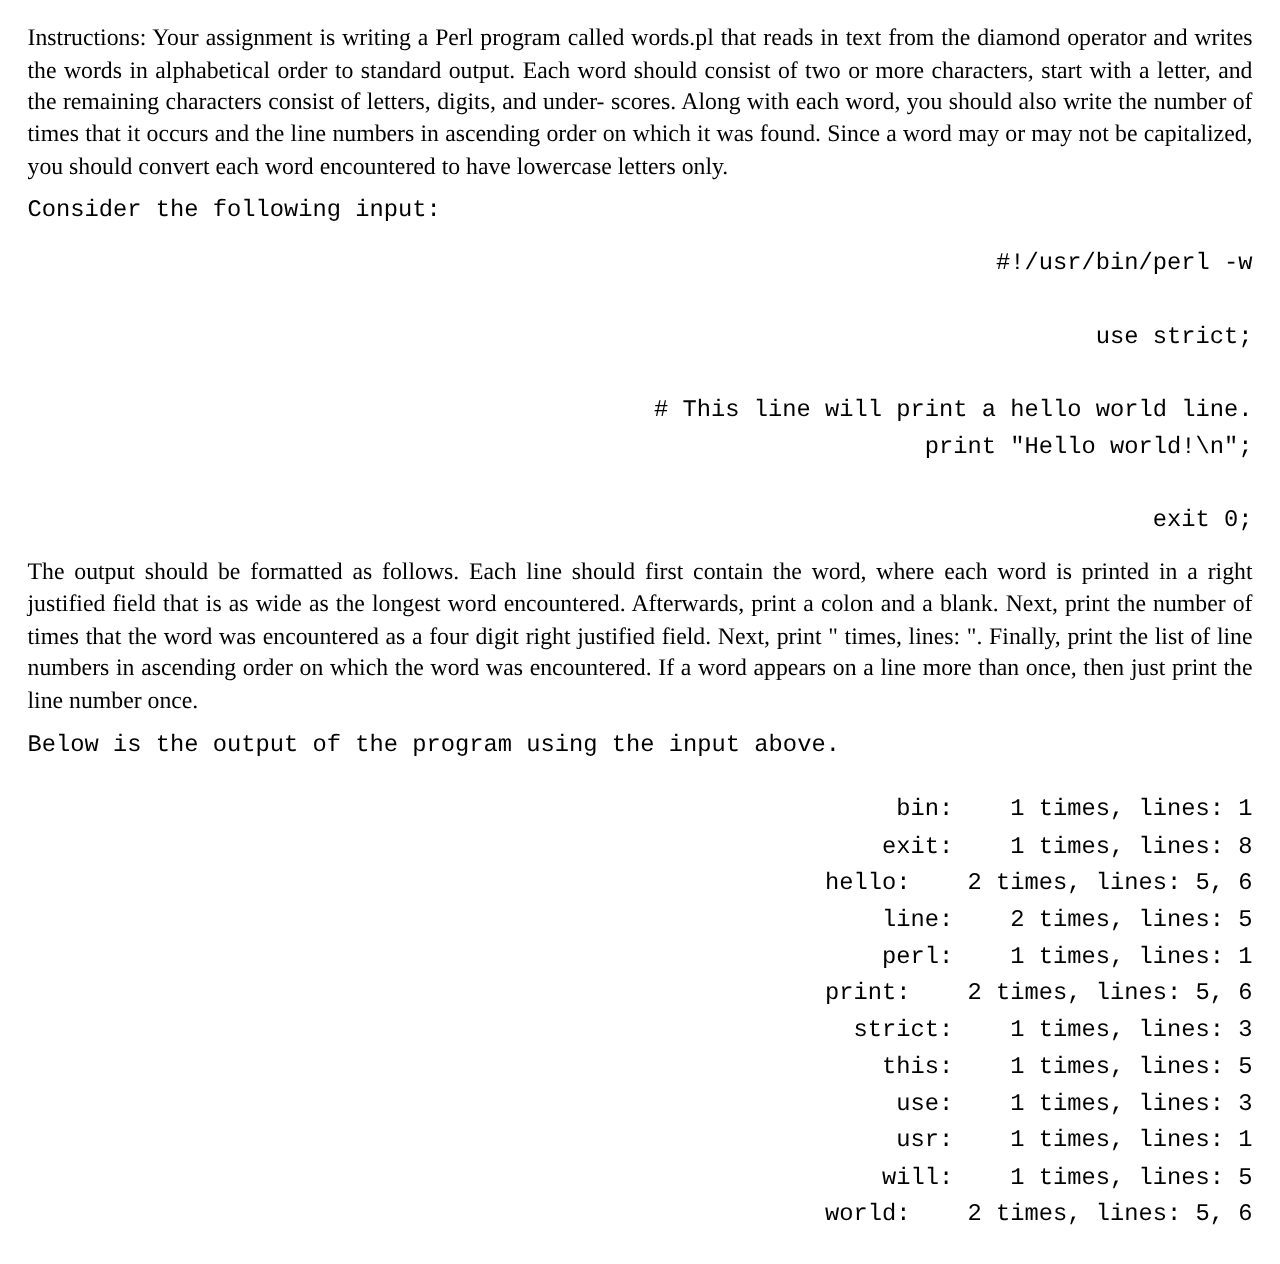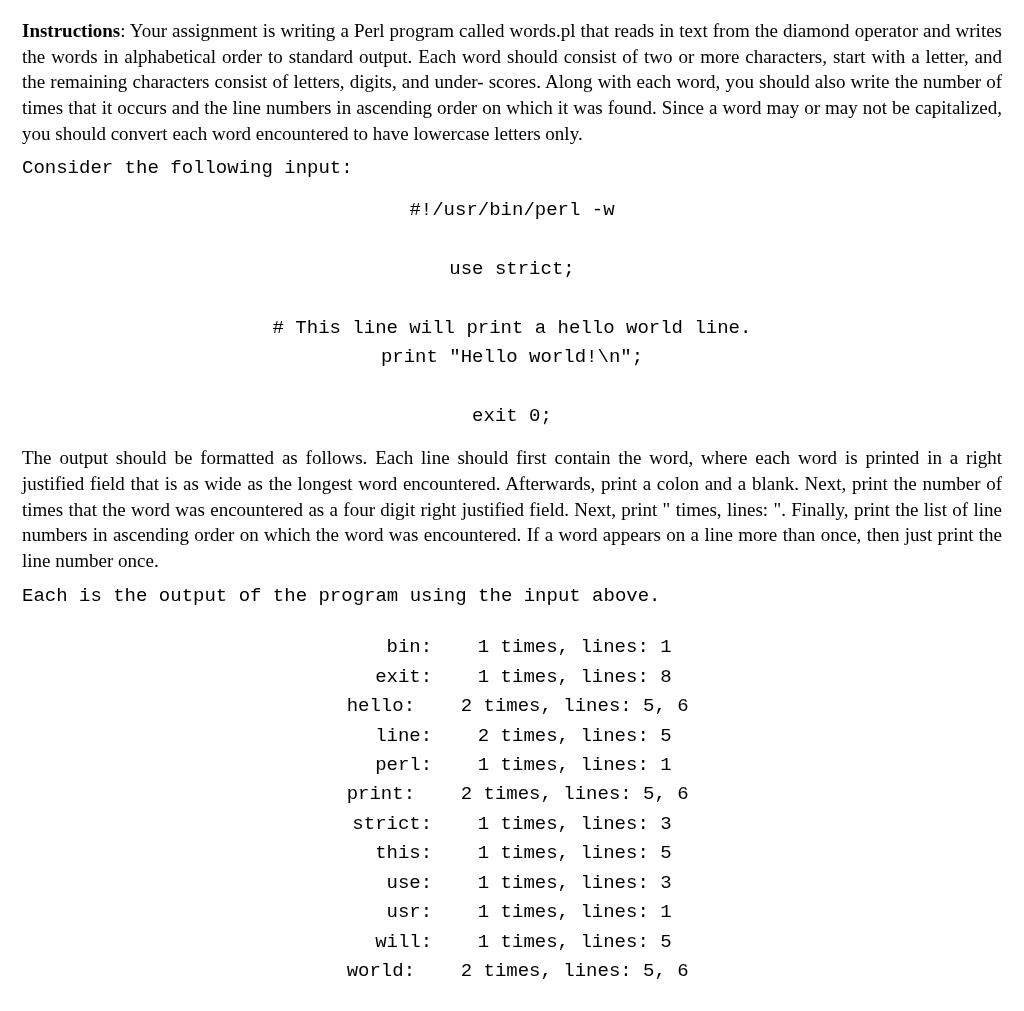--- a/index.html
+++ b/index.html
@@ -15,29 +15,29 @@
   }
   .para {
     text-align: justify;
     margin: 0 0 10px 0;
   }
   .para-left {
     text-align: left;
     margin: 0 0 14px 0;
     font-family: Liberation Mono, monospace;
   }
-  .bold { font-weight: bold; }
+  .bold { font-weight: normal; }
   .ital { }
   .code {
     font-family: "Courier New", Courier, monospace;
     font-size: 19px;
     white-space: pre;
     margin: 0 0 4px 0;
     line-height: 1.55;
-    text-align: center;
+    text-align: right;
   }
   .code-block { margin: 14px 0 14px 0; }
   .output-block { margin: 24px 0 0 0; }
 </style>
 </head>
 <body>
 
 <p class="para">
   <span class="bold">Instructions</span><span>: </span><span>Your assignment is writing a Perl program called </span><span class="ital">words.pl</span><span> that reads in text from the diamond operator and writes the words in alphabetical order to standard output.  Each word should consist of two or more characters, start with a letter, and the remaining characters consist of letters, digits, and under- scores. Along with each word, you should also write the number of times that it occurs and the line numbers in ascending order on which it was found. Since a word may or may not be capitalized, you should convert each word encountered to have lowercase letters only.</span>
 </p>
@@ -50,21 +50,21 @@
 use strict;
 
 # This line will print a hello world line.
 print "Hello world!\n";
 
 exit 0;</pre>
 </div>
 
 <p class="para">The output should be formatted as follows. Each line should first contain the word, where each word is printed in a right justified field that is as wide as the longest word encountered. Afterwards, print a colon and a blank. Next, print the number of times that the word was encountered as a four digit right justified field. Next, print " times, lines: ". Finally, print the list of line numbers in ascending order on which the word was encountered. If a word appears on a line more than once, then just print the line number once.</p>
 
-<p class="para-left">Each is the output of the program using the input above.</p>
+<p class="para-left">Below is the output of the program using the input above.</p>
 
 <div class="output-block">
   <pre class="code">   bin:    1 times, lines: 1
   exit:    1 times, lines: 8
  hello:    2 times, lines: 5, 6
   line:    2 times, lines: 5
   perl:    1 times, lines: 1
  print:    2 times, lines: 5, 6
 strict:    1 times, lines: 3
   this:    1 times, lines: 5

